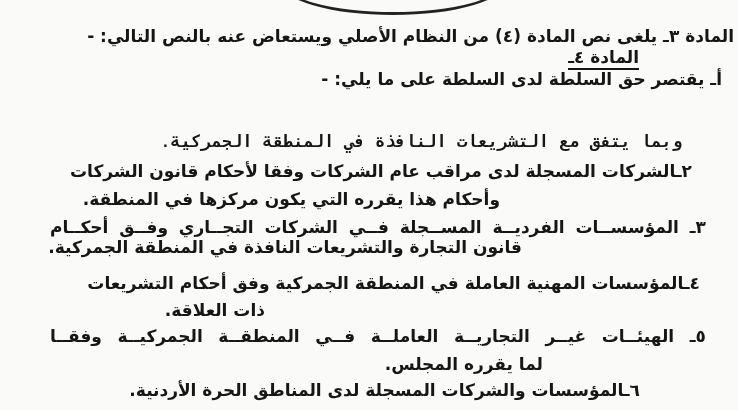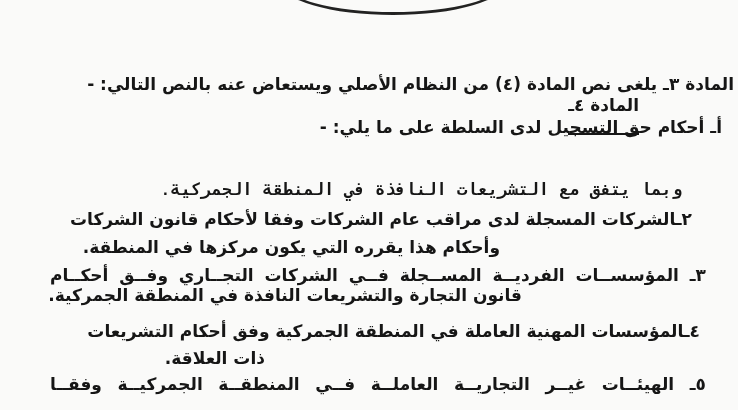--- a/index.html
+++ b/index.html
@@ -25,30 +25,29 @@
   }
   .line {
     position: absolute;
     direction: rtl;
     white-space: nowrap;
     font-weight: bold;
     font-size: 17px;
     line-height: 22px;
     color: #161616;
     text-align: right;
-    margin-top: 48px;
   }
   .just {
     white-space: normal;
     text-align: justify;
     text-align-last: justify;
   }
   .underlined {
     border-bottom: 2px solid #161616;
-    padding-bottom: 18px;
+    padding-bottom: 1px;
   }
   
   .l-a3   { top: 25px;  right: 4px;  }
   .l-a4   { top: 46px;  right: 99px; }
   .l-cla  { top: 68px;  right: 16px; }
   
   .l-i1   { top: 104px; right: 32px; }
   .l-c1   { top: 132px; right: 56px; font-family: Liberation Mono, monospace; }
   .l-i2   { top: 160px; right: 46px; }
   .l-c2   { top: 188px; right: 238px; }
@@ -66,29 +65,31 @@
 <div class="page">
 
   <div class="stamp-arc"></div>
 
   <div class="line l-a3">المادة ٣ـ يلغى نص المادة (٤) من النظام الأصلي ويستعاض عنه بالنص التالي: -</div>
 
   <div class="line l-a4">
     <span class="underlined">المادة ٤ـ</span>
   </div>
 
-  <div class="line l-cla">أـ أحكام حق التسجيل لدى السلطة على ما يلي: -</div>
+  <div class="line l-cla">أـ يقتصر حق السلطة لدى السلطة على ما يلي: -</div>
 
   <div class="line l-c1">وبما يتفق مع التشريعات النافذة في المنطقة الجمركية.</div>
 
   <div class="line l-i2">٢ـالشركات المسجلة لدى مراقب عام الشركات وفقا لأحكام قانون الشركات</div>
   <div class="line l-c2">وأحكام هذا يقرره التي يكون مركزها في المنطقة.</div>
 
   <div class="line just l-i3">٣ـ المؤسســات الفرديــة المســجلة فــي الشركات التجــاري وفــق أحكــام</div>
   <div class="line l-c3">قانون التجارة والتشريعات النافذة في المنطقة الجمركية.</div>
 
   <div class="line l-i4">٤ـالمؤسسات المهنية العاملة في المنطقة الجمركية وفق أحكام التشريعات</div>
   <div class="line l-c4">ذات العلاقة.</div>
 
   <div class="line just l-i5">٥ـ الهيئــات غيــر التجاريــة العاملــة فــي المنطقــة الجمركيــة وفقــا</div>
+  <div class="line l-c5">لما يقرره المجلس.</div>
 
+  <div class="line l-i6">٦ـالمؤسسات والشركات المسجلة لدى المناطق الحرة الأردنية.</div>
 
 </div>
 
 </body></html>

